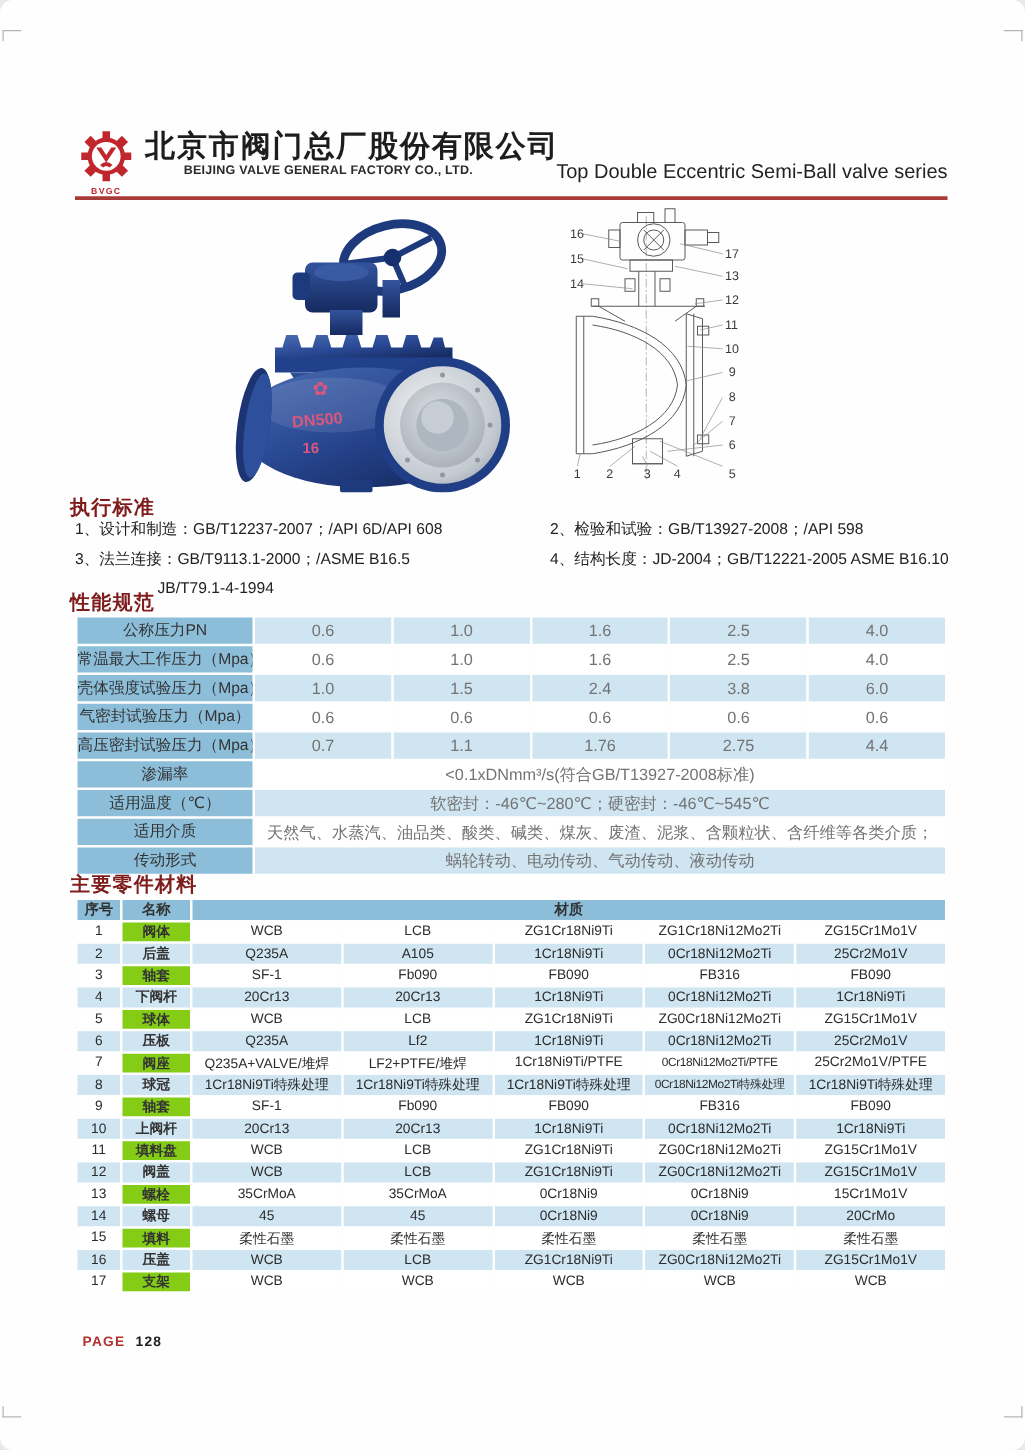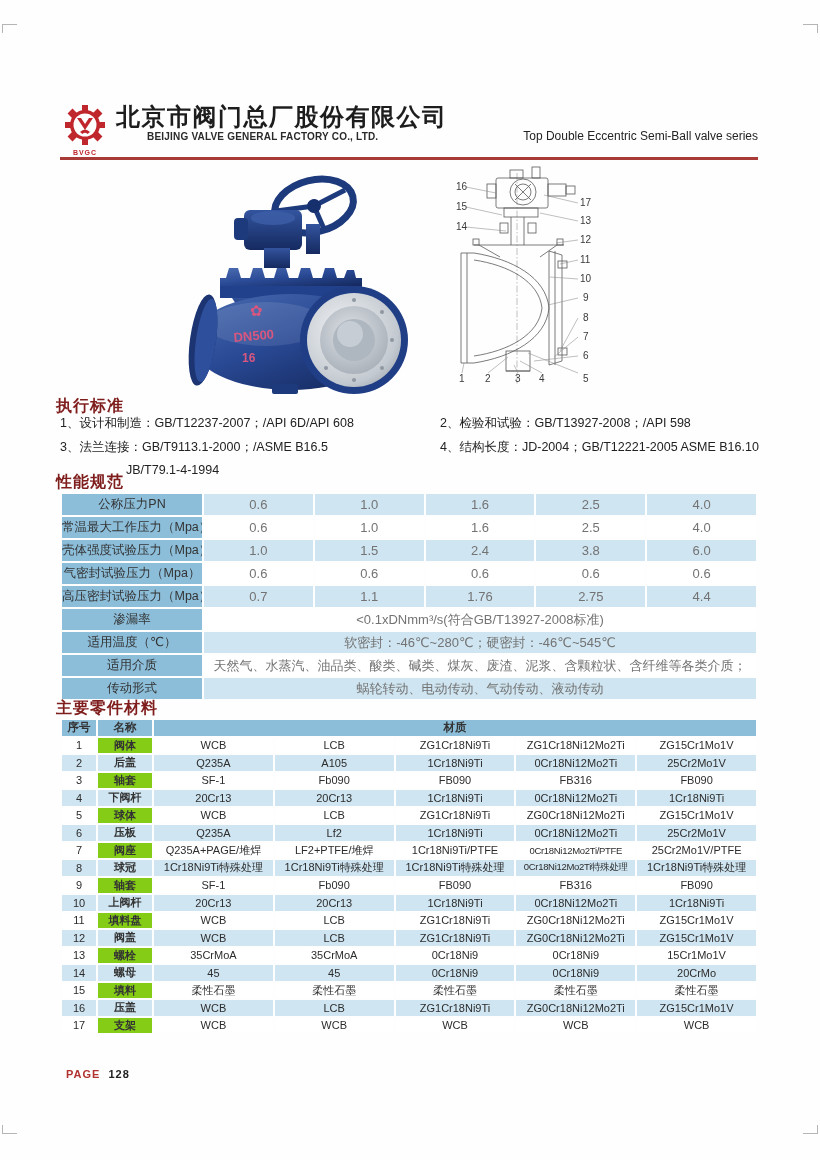--- a/index.html
+++ b/index.html
@@ -1,32 +1,32 @@
 <!DOCTYPE html>
 <html><head>
 <meta charset="utf-8">
 <style>
   html,body{margin:0;padding:0;background:#e9e9e9;}
   .page{position:relative;width:820px;height:1160px;background:#fefefe;margin:0 auto;
-        font-family:"Liberation Sans","DejaVu Sans",sans-serif;overflow:hidden;}
+        font-family:"Liberation Sans","DejaVu Sans",sans-serif;overflow:hidden;border-radius:10px;}
   
   .crop{position:absolute;width:14px;height:8px;border-color:#b5b5b5;border-style:solid;border-width:0;}
   .crop.tl{left:2px;top:24px;border-top-width:1px;border-left-width:1px;}
   .crop.tr{right:2px;top:24px;border-top-width:1px;border-right-width:1px;}
   .crop.bl{left:2px;bottom:26px;border-bottom-width:1px;border-left-width:1px;}
   .crop.br{right:2px;bottom:26px;border-bottom-width:1px;border-right-width:1px;}
 
   
   .hdr{position:absolute;left:60px;top:103px;width:698px;height:52px;}
   .logo{position:absolute;left:0;top:1px;width:50px;height:52px;text-align:center;}
   .logo .bvgc{display:block;font-size:7px;font-weight:bold;color:#c0272d;letter-spacing:1px;margin-top:-1px;}
   .co-cn{position:absolute;left:56px;top:-2px;font-size:24px;font-weight:bold;color:#1d1d1d;letter-spacing:1.5px;white-space:nowrap;}
   .co-en{position:absolute;left:55px;top:28px;font-size:10px;font-weight:bold;color:#2a2a2a;letter-spacing:.2px;white-space:nowrap;padding-left:32px;}
   .ser-cn{position:absolute;right:0;top:-4px;font-size:24px;font-weight:bold;color:#161616;letter-spacing:2px;white-space:nowrap;}
-  .ser-en{position:absolute;right:0;top:26px;font-size:12px;color:#232323;white-space:nowrap;}
+  .ser-en{position:absolute;right:0;top:26px;font-size:16px;color:#232323;white-space:nowrap;}
   .redline{position:absolute;left:60px;top:157px;width:698px;height:3px;background:#a83a38;}
 
   
   .photo{position:absolute;left:146px;top:162px;}
   .diagram{position:absolute;left:444px;top:165px;}
   .dg-num{font-size:10px;fill:#3a3a3a;font-family:"Liberation Sans",sans-serif;}
   .dg-line{stroke:#5a5a5a;stroke-width:.8;fill:none;}
   .dg-thin{stroke:#8a8a8a;stroke-width:.55;fill:none;}
 
   
@@ -405,21 +405,21 @@
           <td class="pname">压板</td>
           <td class="val">Q235A</td>
           <td class="val">Lf2</td>
           <td class="val">1Cr18Ni9Ti</td>
           <td class="val">0Cr18Ni12Mo2Ti</td>
           <td class="val">25Cr2Mo1V</td>
         </tr>
         <tr>
           <td class="no">7</td>
           <td class="pname">阀座</td>
-          <td class="val">Q235A+PAGE/堆焊</td>
+          <td class="val">Q235A+VALVE/堆焊</td>
           <td class="val">LF2+PTFE/堆焊</td>
           <td class="val">1Cr18Ni9Ti/PTFE</td>
           <td class="val condensed">0Cr18Ni12Mo2Ti/PTFE</td>
           <td class="val">25Cr2Mo1V/PTFE</td>
         </tr>
         <tr class="tint">
           <td class="no">8</td>
           <td class="pname">球冠</td>
           <td class="val">1Cr18Ni9Ti特殊处理</td>
           <td class="val">1Cr18Ni9Ti特殊处理</td>

